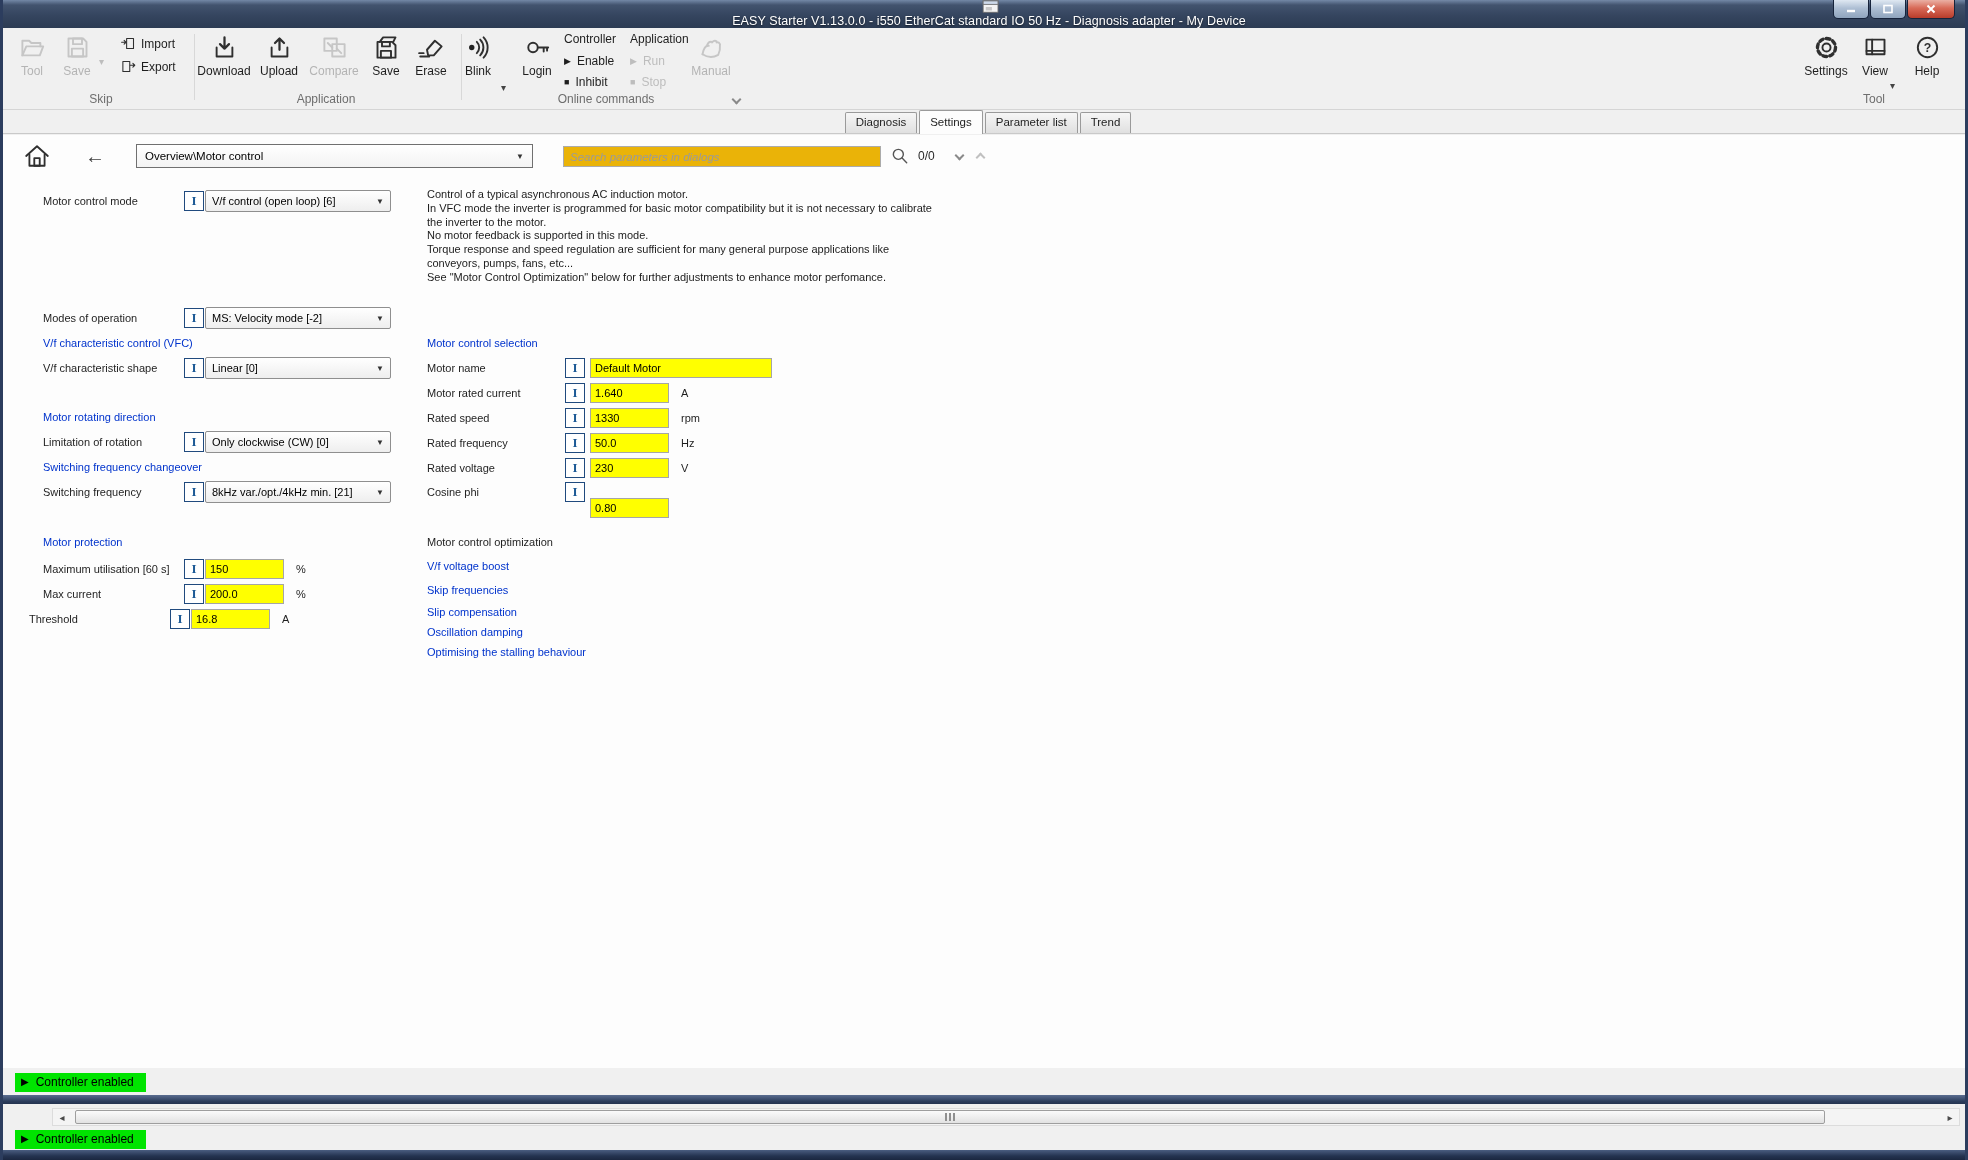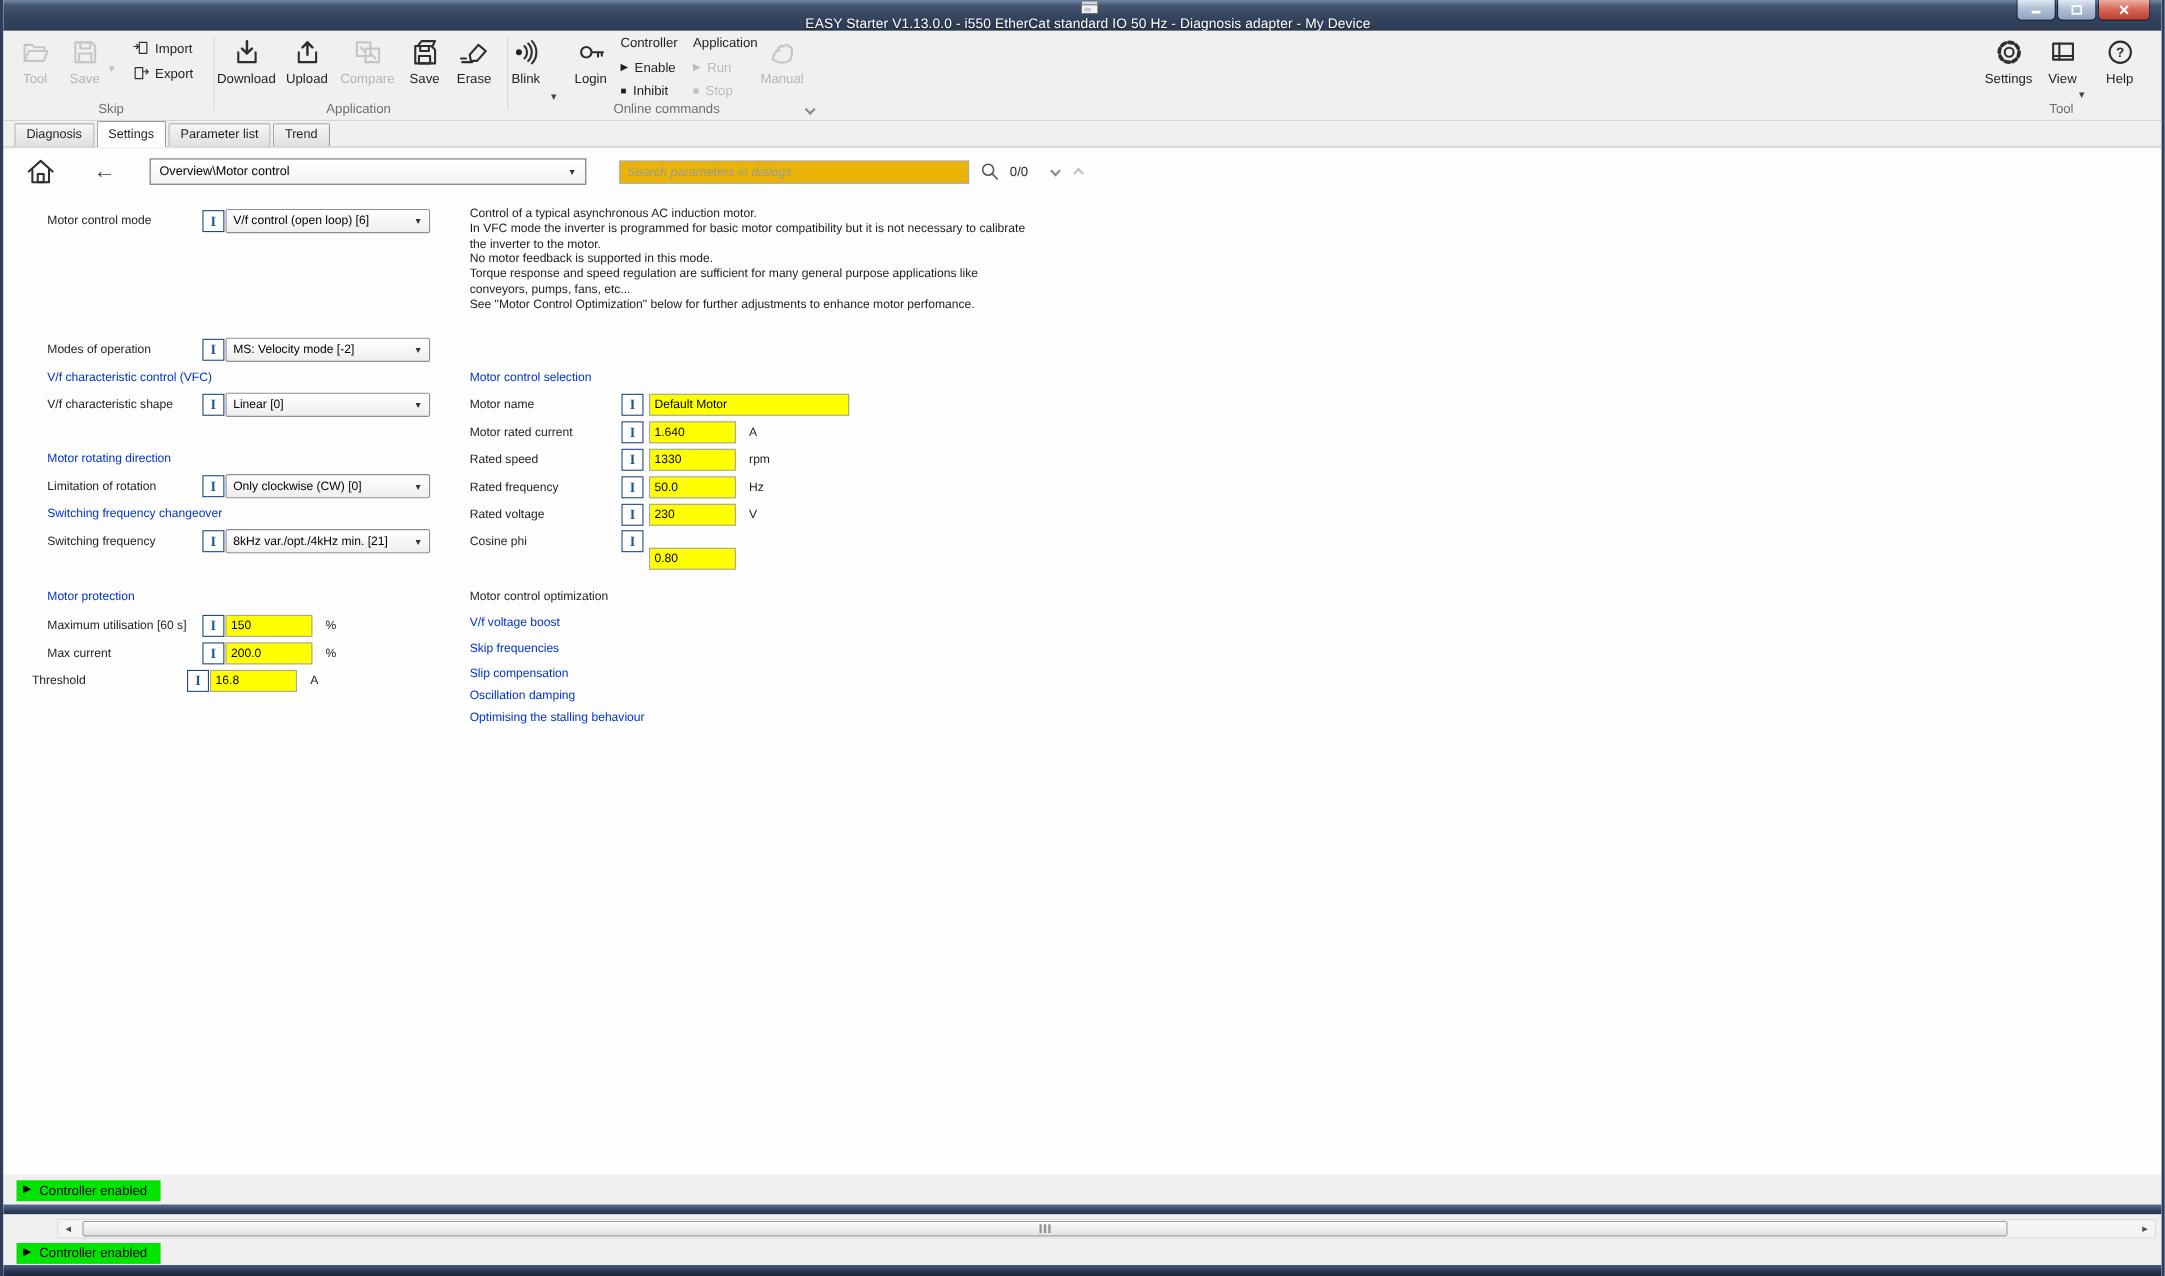--- a/index.html
+++ b/index.html
@@ -40,21 +40,21 @@
   .mini-row { display:flex; align-items:center; gap:6px; height:21px; }
   .mini-row .g { font-size:9px; }
   .mini-row.off { color:#bdbdbd; }
   .chev { width:7px; height:7px; border-right:2px solid #8a8a8a; border-bottom:2px solid #8a8a8a;
           display:inline-block; transform:rotate(45deg); }
   .chev.up { transform:rotate(-135deg); border-color:#c0c0c0; }
   .ribbon-chev { position:absolute; left:730px; top:68px; }
 
   
   .tabstrip { position:absolute; left:0; top:110px; width:100%; height:24px; background:#f0f0f0;
-              display:flex; align-items:flex-end; padding-left:10px; border-bottom:1px solid #c9c9c9; }
+              display:flex; align-items:flex-end; padding-left:10px; border-bottom:1px solid #c9c9c9;justify-content:center; }
   .tab { font-size:11.5px; color:#1e1e1e; padding:3px 10px 4px; border:1px solid #9a9a9a; border-bottom:none;
          background:linear-gradient(#f6f6f6,#e0e0e0); margin-right:2px; border-radius:2px 2px 0 0; height:21px; }
   .tab.active { background:#fdfdfd; height:24px; padding-top:5px; margin-bottom:-1px; z-index:3; position:relative; }
 
   
   .page { position:absolute; left:0; top:135px; width:100%; height:933px; background:#fdfdfd; }
 
   .navrow { position:absolute; left:0; top:8px; width:100%; height:30px; }
   .homebtn { position:absolute; left:21px; top:0; width:26px; height:26px; }
   .backbtn { position:absolute; left:82px; top:1px; font-size:20px; color:#3c3c3c; line-height:24px; }

